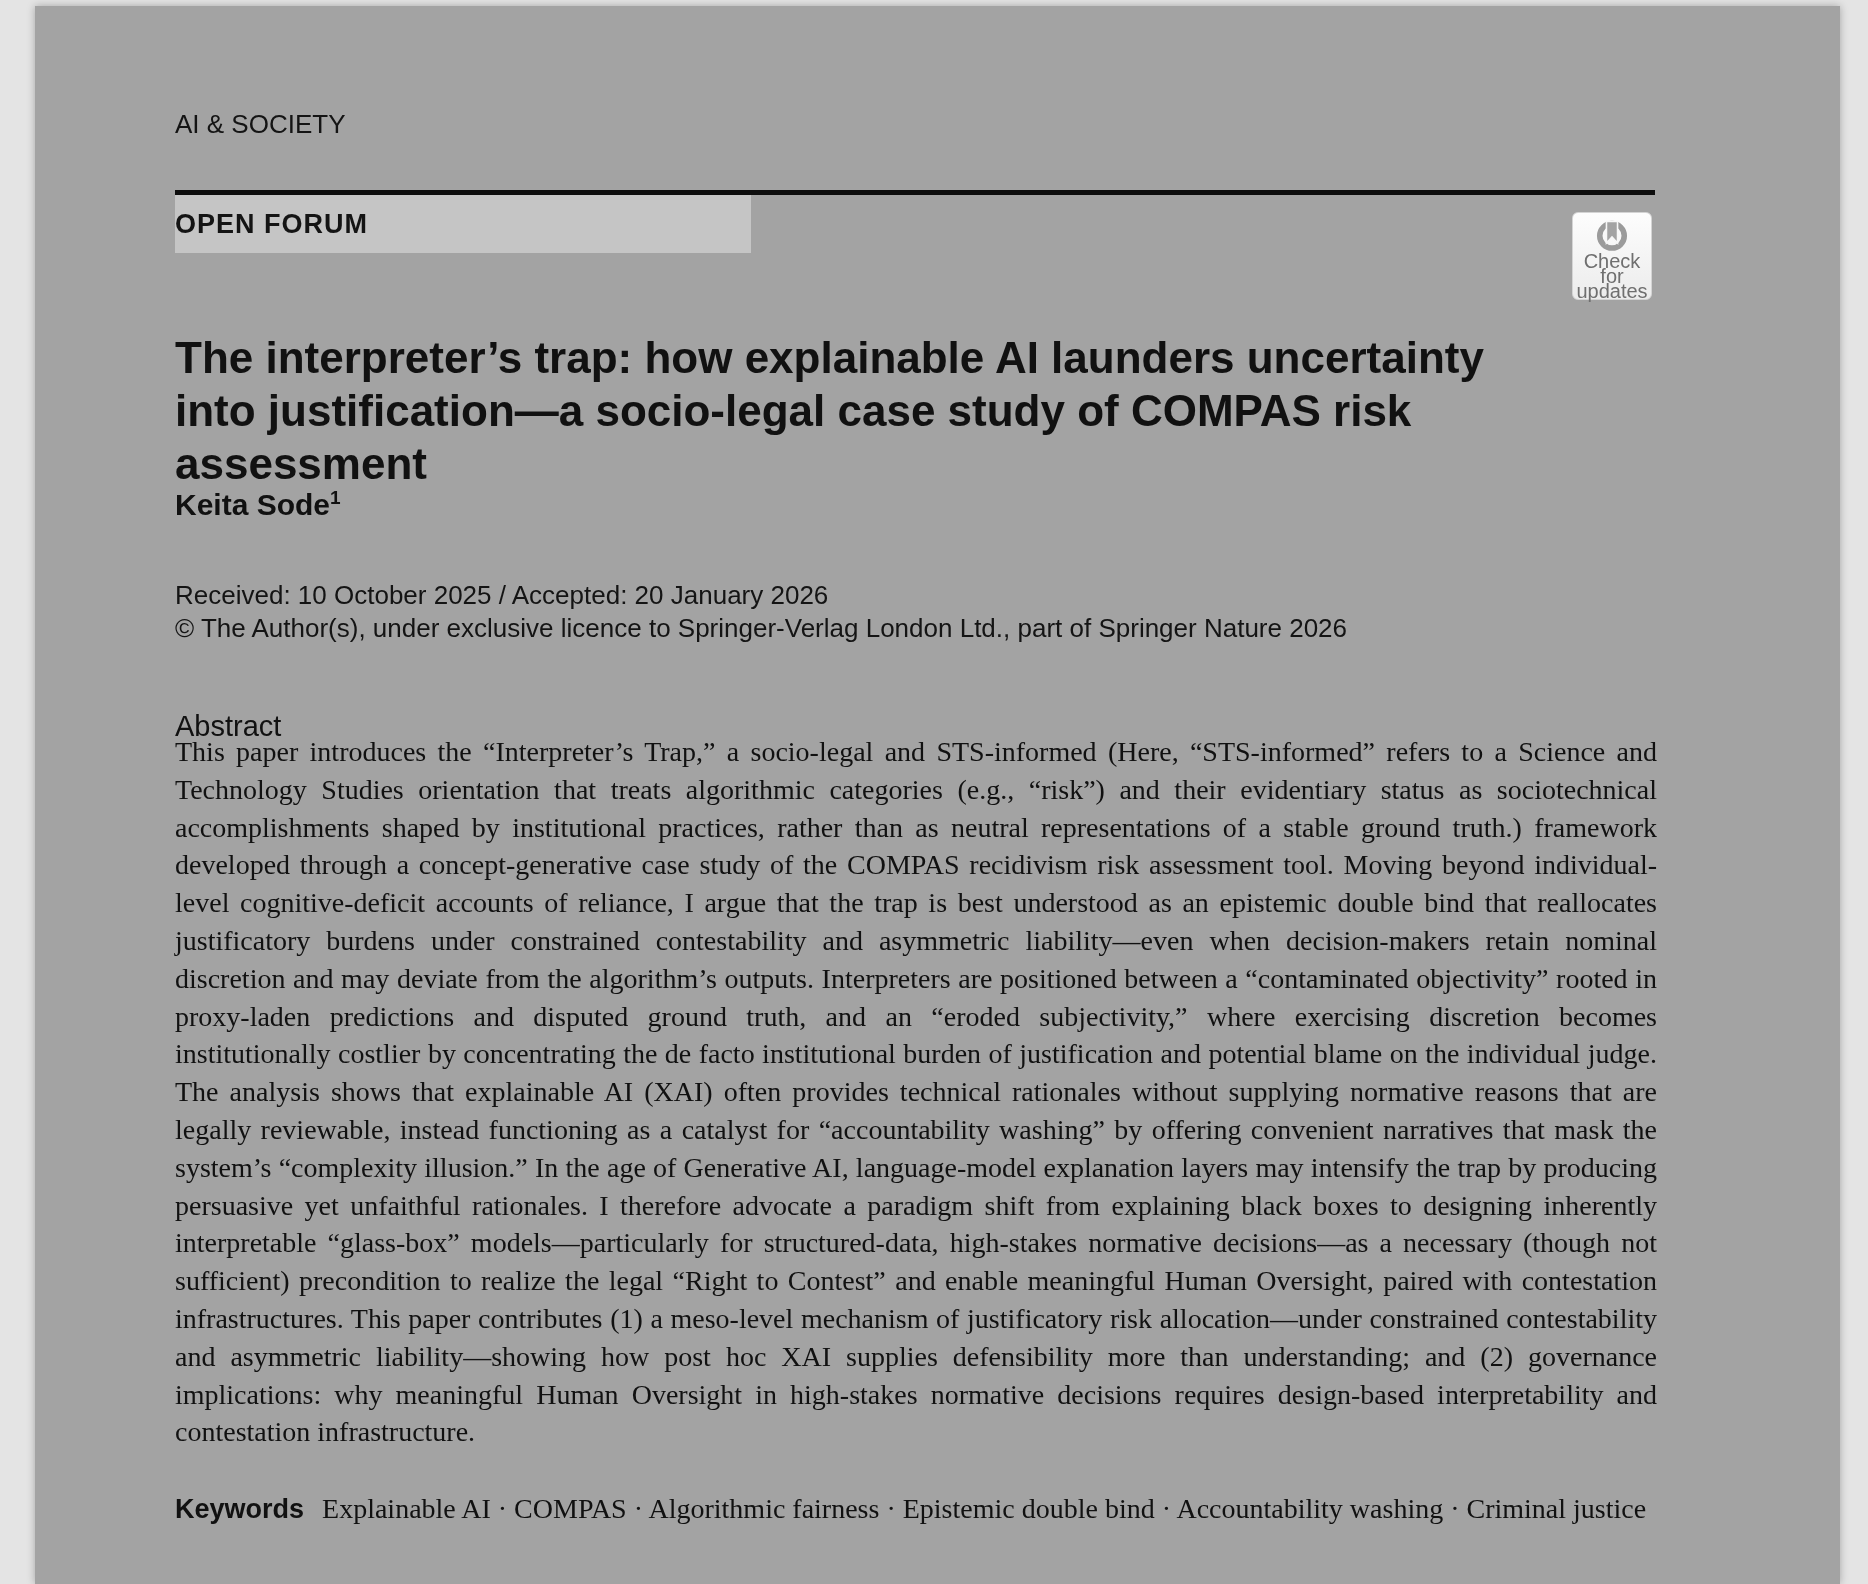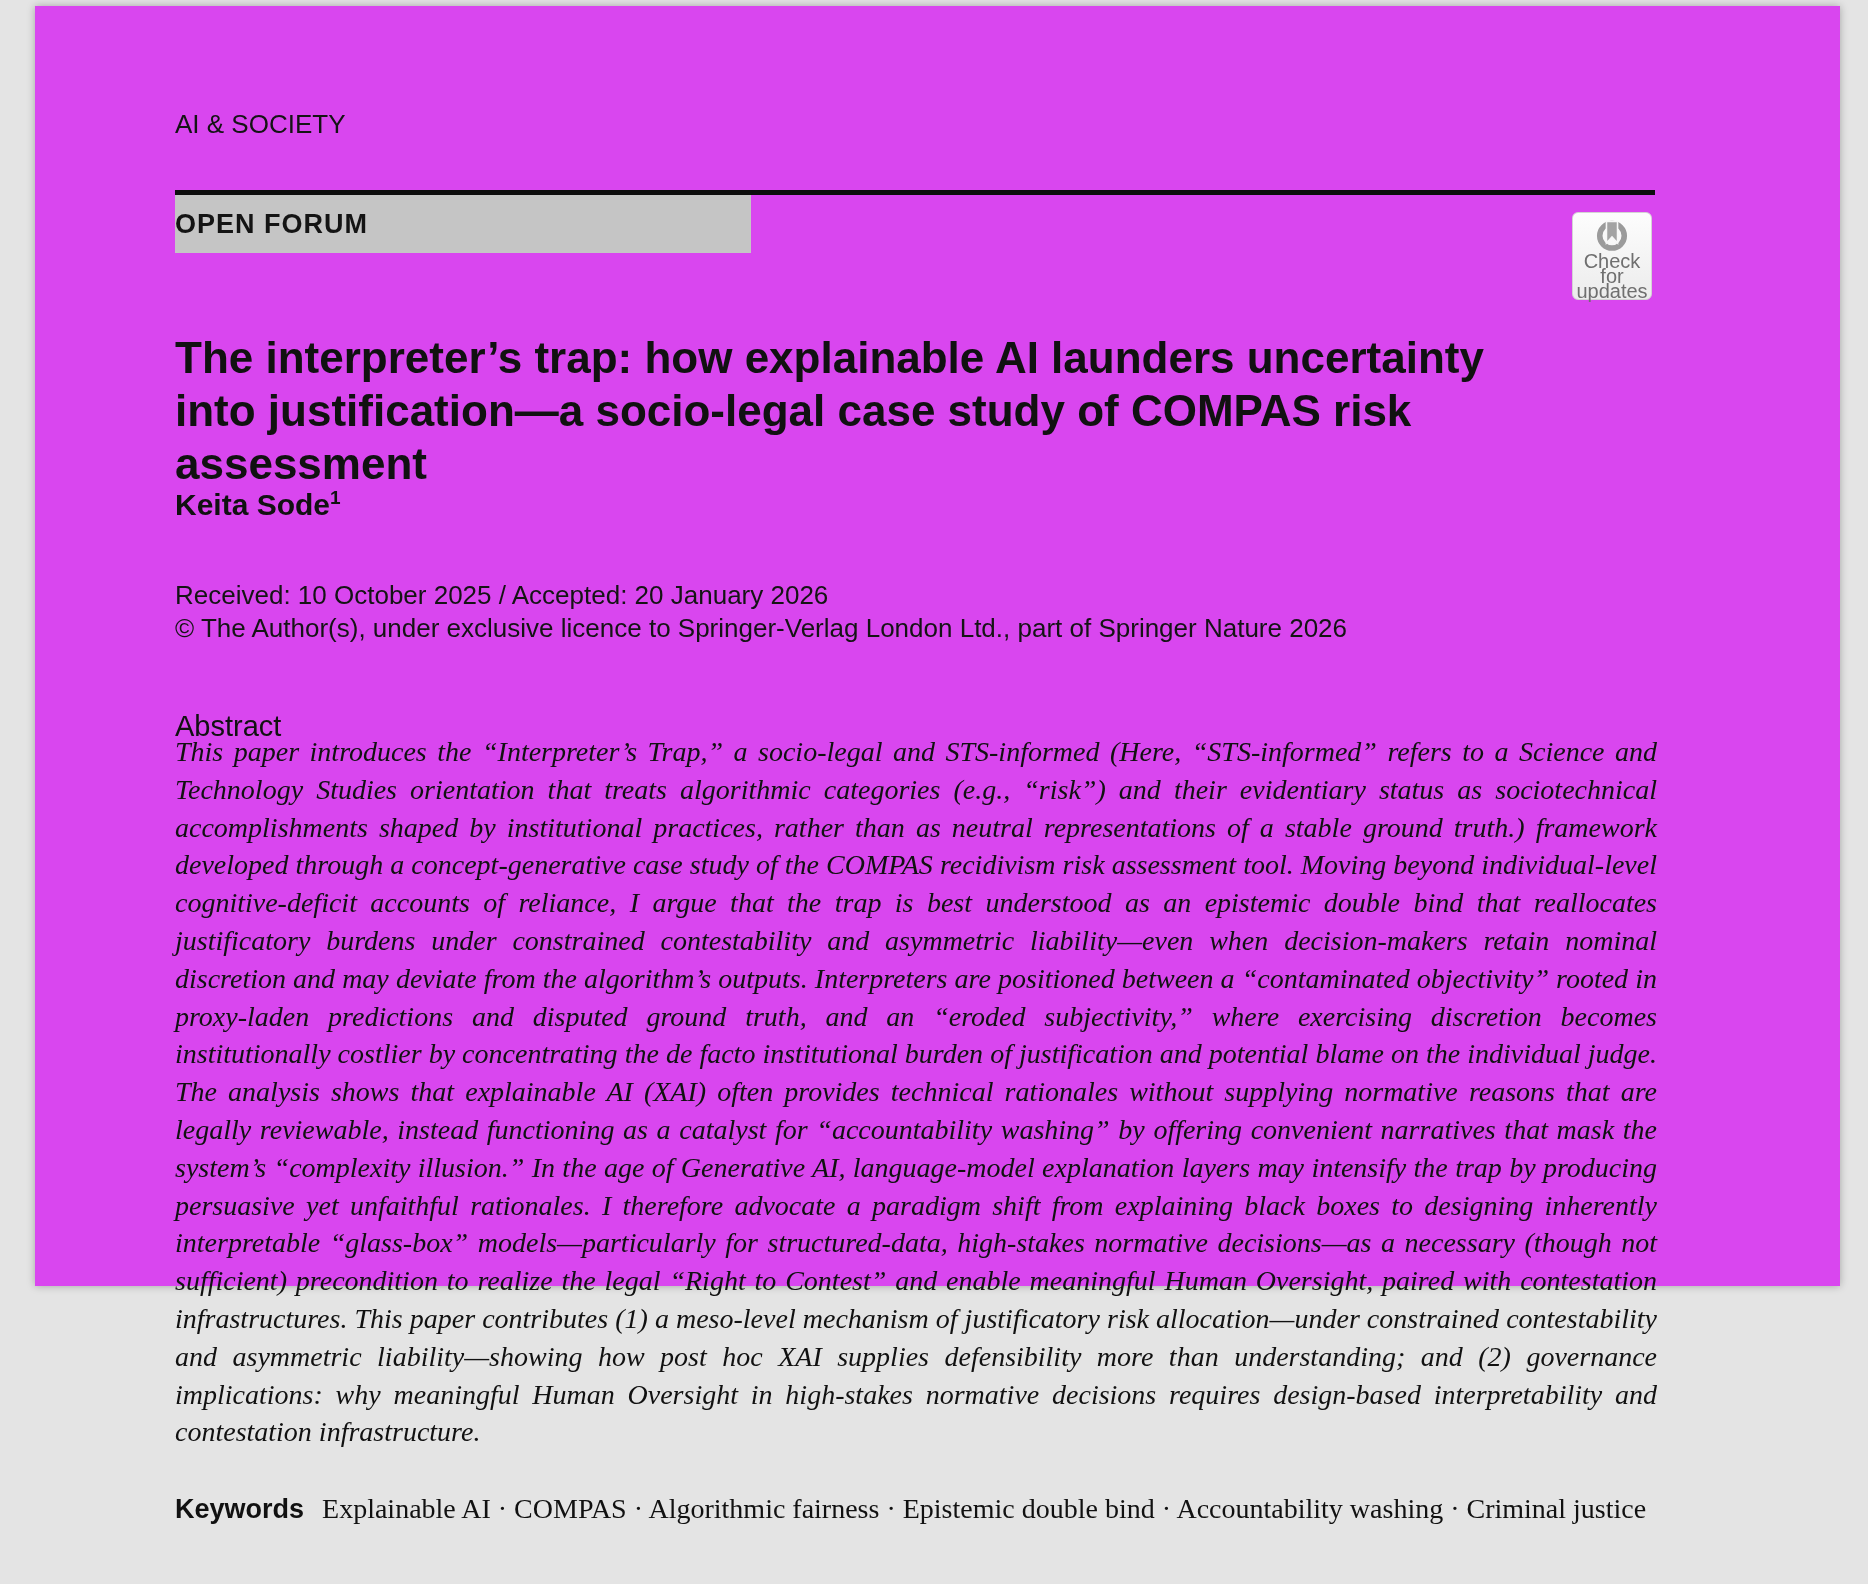--- a/index.html
+++ b/index.html
@@ -16,22 +16,22 @@
     width: 1868px;
     height: 1584px;
     overflow: hidden;
     background: #e4e4e4;
   }
   .paper {
     position: absolute;
     left: 35px;
     top: 6px;
     width: 1805px;
-    height: 1280px;
-    background: #d946ef;
+    height: 1578px;
+    background: #a3a3a3;
     box-shadow: 0 0 8px rgba(0,0,0,0.28);
   }
   
   .journal-header {
     position: absolute;
     left: 140px;   
     top: 100px;
     font-size: 26px;
     line-height: 36px;
     color: #141414;
@@ -131,21 +131,20 @@
   .abstract-body {
     position: absolute;
     left: 140px;
     top: 727px;
     width: 1482px;
     font-family: "Liberation Serif", serif;
     font-size: 28px;
     line-height: 37.8px;
     text-align: justify;
     color: #111111;
-    font-style: italic;
   }
   
   .keywords-block {
     position: absolute;
     left: 140px;
     top: 1484px;
     width: 1482px;
     font-family: "Liberation Serif", serif;
     font-size: 28px;
     line-height: 38px;

